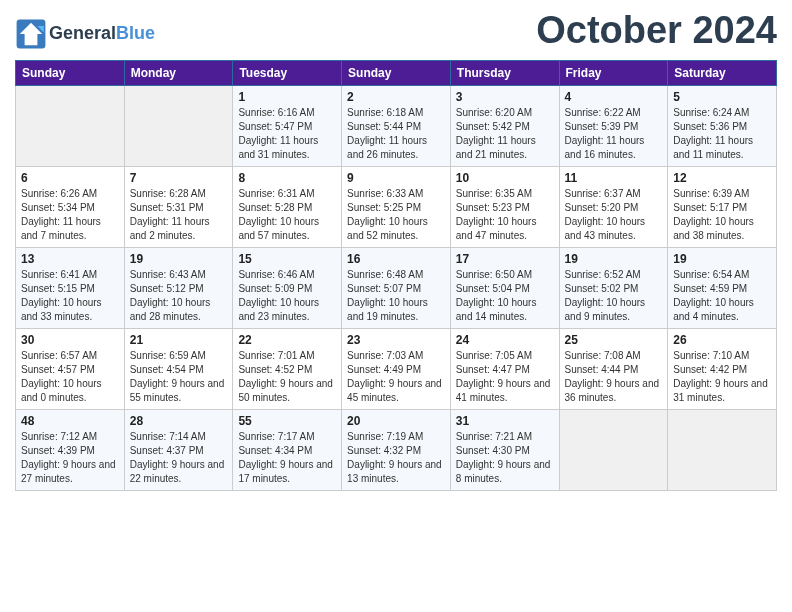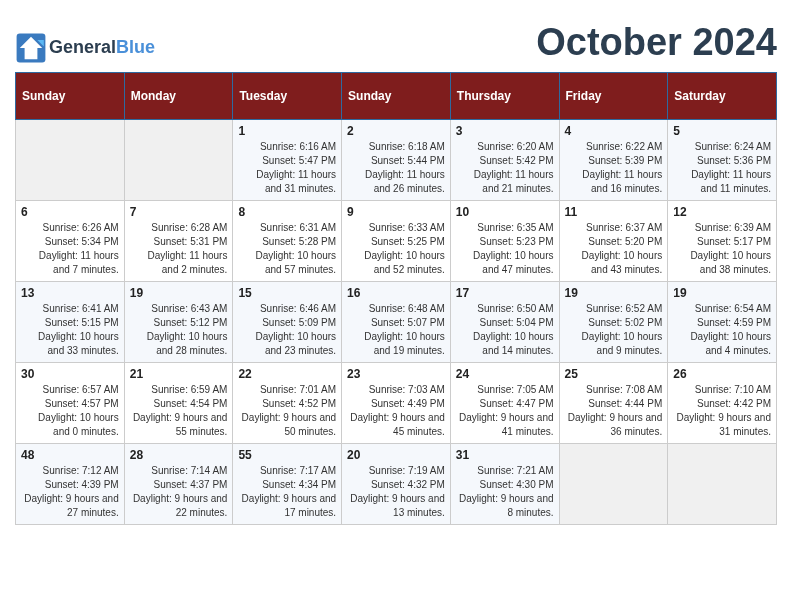--- a/index.html
+++ b/index.html
@@ -9,59 +9,58 @@
       width: 792px;
       min-height: 612px;
     }
     .container {
       width: 792px;
       padding: 10px 15px 15px 15px;
     }
     .header {
       display: flex;
       justify-content: space-between;
-      align-items: flex-end;
+      align-items: flex-start;
       margin-bottom: 8px;
       gap: 40px;
     }
     .logo {
       display: flex;
       align-items: center;
       margin-top: 8px;
     }
     .logo-icon {
       width: 32px;
       height: 32px;
       margin-right: 2px;
     }
     .title-block {
       text-align: right;
-      margin-top: 12px;
     }
     .month-title {
       font-size: 38px;
       font-weight: bold;
       color: #2c3e50;
       line-height: 1.1;
     }
     .location {
       font-size: 16px;
       color: #555;
     }
     table {
       width: 100%;
       border-collapse: collapse;
       font-size: 11px;
     }
     thead tr th {
-      background-color: #7f1d1d;
+      background-color: #4c1d95;
       color: white;
       font-weight: bold;
       font-size: 12px;
-      padding: 16px 6px;
+      padding: 5px 6px;
       text-align: left;
       border: 1px solid #2e6aa0;
     }
     tbody tr td {
       border: 1px solid #ccc;
       vertical-align: top;
       padding: 4px 5px;
       height: 78px;
       width: calc(100% / 7);
     }
@@ -75,21 +74,20 @@
       font-size: 12px;
       font-weight: bold;
       color: #222;
       display: block;
       margin-bottom: 2px;
     }
     .day-info {
       font-size: 10px;
       color: #333;
       line-height: 1.4;
-      text-align: right;
     }
     .empty-cell {
       background-color: #f0f0f0 !important;
     }
   </style>
 </head>
 <body>
 
 <div class="container">
   <div class="header">

